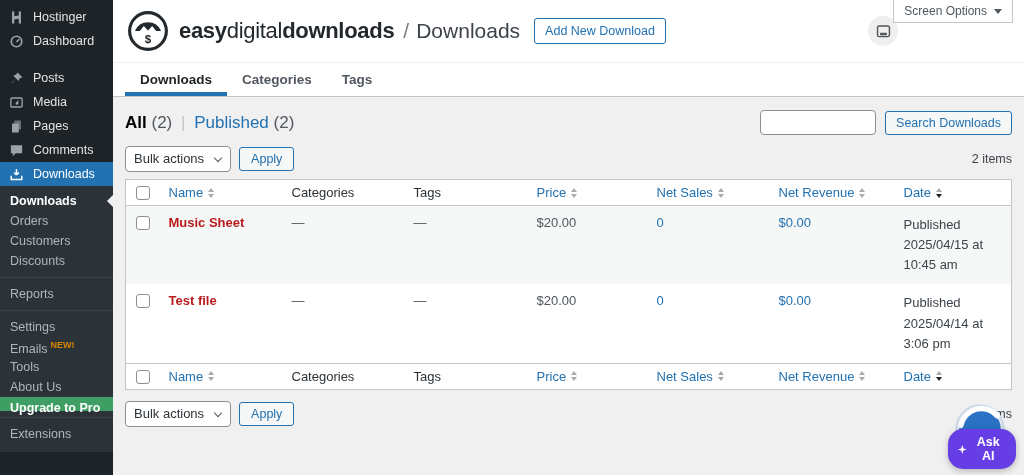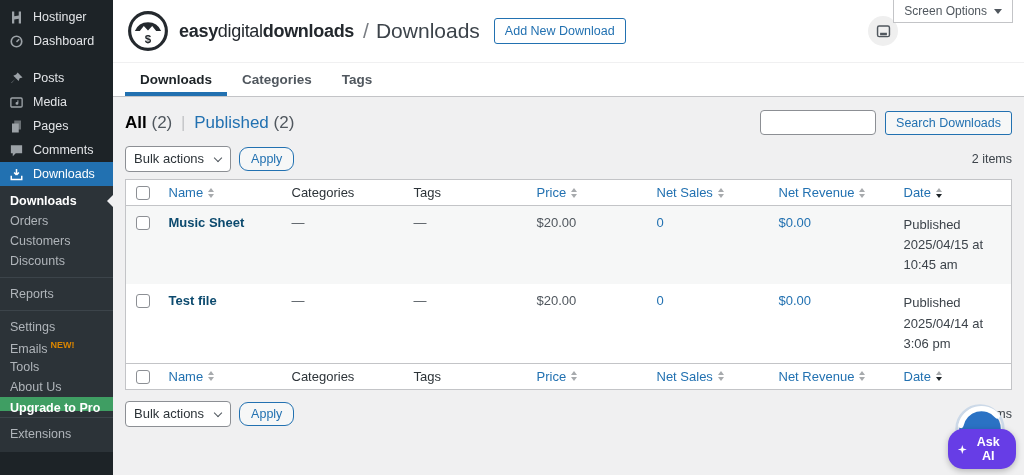--- a/index.html
+++ b/index.html
@@ -25,21 +25,21 @@
   .sm-item.current::after { content:""; position:absolute; right:0; top:50%;
     margin-top:-6px; border:6px solid transparent; border-right-color:#f0f0f1; }
   .sm-item.green { background:#3f9e63; color:#fff; font-weight:bold; height:14px; padding-top:4px; }
   .sm-divider { height:1px; background:#3c444a; margin:6px 0; }
   .badge-new { color:#d98500; font-size:9px; font-weight:bold; vertical-align:super; margin-left:3px; }
   #sb-bottom { padding-top:12px; }
   
   #content { margin-left:113px; height:475px; position:relative; }
   #topbar { background:#fff; height:62px; display:flex; align-items:center; padding:0 14px; }
   #edd-logo { width:42px; height:42px; margin-right:10px; flex:0 0 42px; }
-  .brand { font-size:18px; color:#23282d; letter-spacing:-0.3px; }
+  .brand { font-size:22px; color:#23282d; letter-spacing:-0.3px; }
   .brand .bold { font-weight:bold; }
   .crumb-sep { font-size:21px; color:#787c82; margin:0 7px 0 9px; }
   .crumb-page { font-size:21px; color:#3c434a; }
   .btn-blue-outline { margin-left:14px; background:#fff; border:1px solid #2271b1;
     color:#2271b1; border-radius:3px; font-size:12.5px; padding:5px 10px;
     font-family:inherit; cursor:pointer; white-space:nowrap; }
   #screen-icon-wrap { position:absolute; right:126px; top:16px; width:30px; height:30px;
     border-radius:50%; background:#efefef; display:flex; align-items:center;
     justify-content:center; cursor:pointer; }
   #screen-options { position:absolute; top:0; right:11px; background:#fff;
@@ -64,21 +64,21 @@
   .btn-search { background:#f6f7f7; border:1px solid #2271b1; color:#2271b1;
     border-radius:3px; font-size:12.5px; padding:4px 10px; font-family:inherit; cursor:pointer; }
   .toolbar { display:flex; align-items:center; gap:8px; margin-top:11px; }
   .fake-select { background:#fff; border:1px solid #8c8f94; border-radius:4px;
     height:26px; padding:4px 26px 0 8px; font-size:13px; color:#2c3338;
     position:relative; cursor:pointer; }
   .fake-select .chev { position:absolute; right:9px; top:8px; width:6px; height:6px;
     border-right:1.5px solid #50575e; border-bottom:1.5px solid #50575e;
     transform:rotate(45deg); }
   .btn-apply { background:#f6f7f7; border:1px solid #2271b1; color:#2271b1;
-    border-radius:9px; font-size:12.5px; padding:4px 11px; font-family:inherit; cursor:pointer; }
+    border-radius:3px; font-size:12.5px; padding:4px 11px; font-family:inherit; cursor:pointer; }
   .count { margin-left:auto; font-size:12.5px; color:#3c434a; }
   
   table.list { width:100%; border-collapse:collapse; background:#fff;
     border:1px solid #c3c4c7; margin-top:7px; font-size:13px; table-layout:fixed; }
   .col-cb { width:33px; } .col-name { width:123px; } .col-cat { width:122px; }
   .col-tags { width:123px; } .col-price { width:120px; } .col-sales { width:122px; }
   .col-rev { width:125px; }
   thead th, tfoot th { text-align:left; font-weight:normal; padding:5px 10px;
     color:#2c3338; }
   thead th { border-bottom:1px solid #c3c4c7; }
@@ -86,21 +86,21 @@
   th.sortable { color:#2271b1; cursor:pointer; }
   .sort-head { display:inline-flex; align-items:center; gap:5px; }
   .sorting { display:inline-flex; flex-direction:column; gap:2px; }
   .arr-up { width:0; height:0; border-left:3.5px solid transparent;
     border-right:3.5px solid transparent; border-bottom:4px solid #a7aaad; }
   .arr-down { width:0; height:0; border-left:3.5px solid transparent;
     border-right:3.5px solid transparent; border-top:4px solid #a7aaad; }
   .sorted-desc .arr-down { border-top-color:#1d2327; }
   tbody td { padding:9px 10px; vertical-align:top; height:56px; color:#50575e; }
   tbody tr.alt { background:#f6f7f7; }
-  a.row-title { color:#0c4a6e; font-weight:bold; text-decoration:none; cursor:pointer; }
+  a.row-title { color:#b91c1c; font-weight:bold; text-decoration:none; cursor:pointer; }
   a.num-link { color:#2271b1; text-decoration:none; cursor:pointer; }
   .date-cell div { line-height:1.55; color:#3c434a; }
   .checkbox { width:14px; height:14px; border:1px solid #8c8f94; border-radius:3px;
     background:#fff; cursor:pointer; margin-top:1px; }
   
   #askai { position:absolute; right:8px; bottom:6px; width:72px; height:66px; z-index:30; }
   #kodee { position:absolute; left:50%; transform:translateX(-50%); top:0; width:52px;
     height:52px; cursor:pointer; }
   #askai-pill { position:absolute; bottom:0; left:4px; background:#673de6; color:#fff;
     border:none; border-radius:15px; padding:6px 12px 6px 9px; font-size:12.5px;

